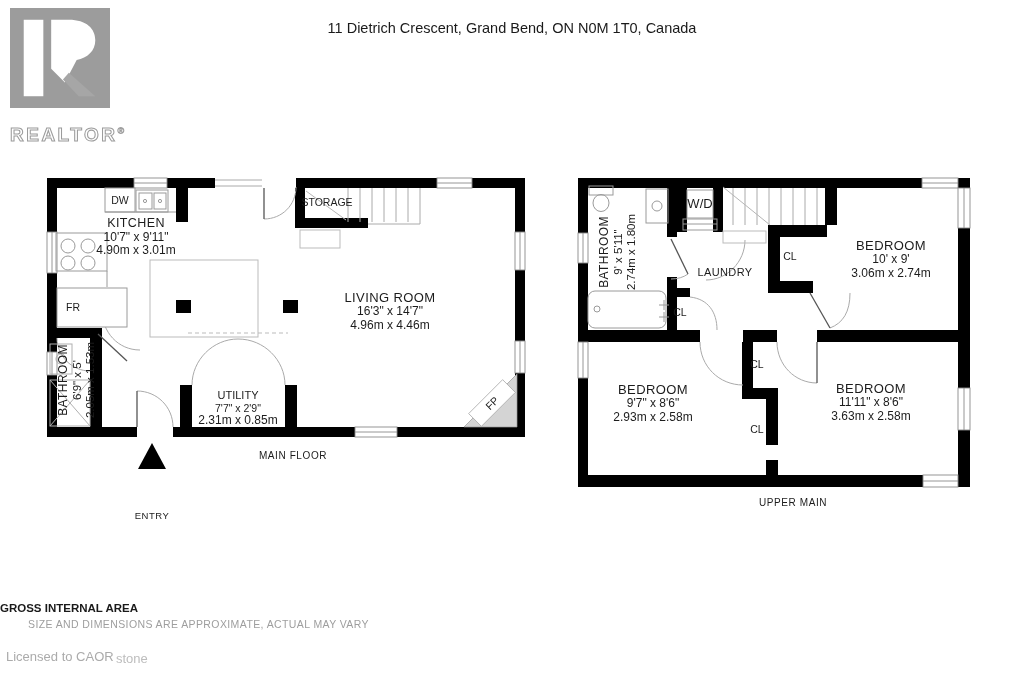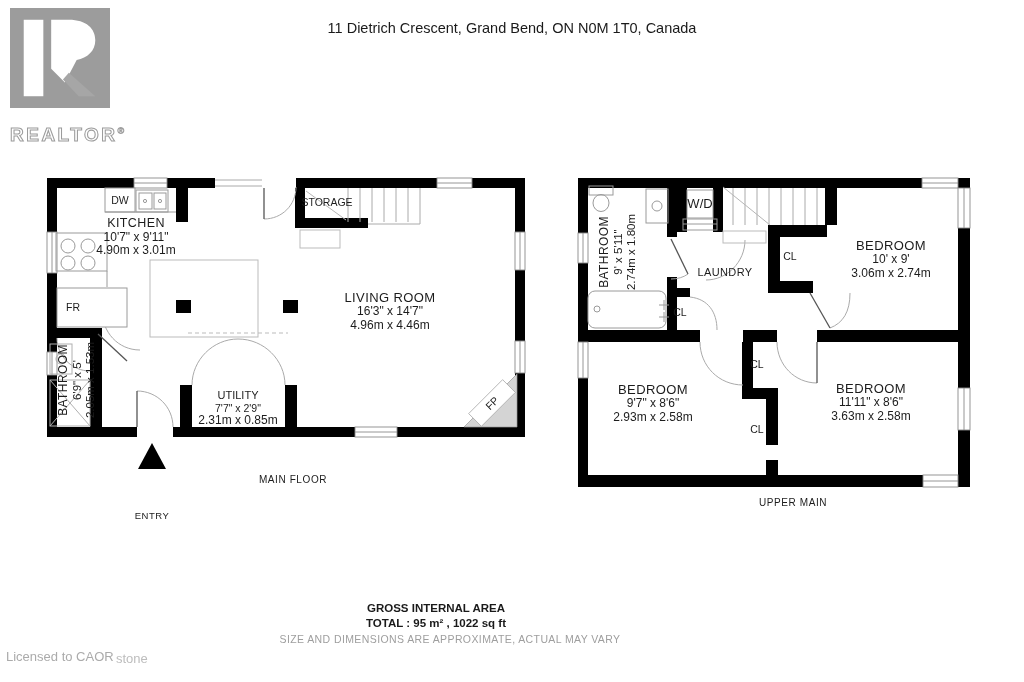--- a/index.html
+++ b/index.html
@@ -16,21 +16,21 @@
   .rot45{transform:translate(-50%,-50%) rotate(-45deg);}
   .plan-caption{font-size:10px;letter-spacing:.6px;}
   #page-title{position:absolute;left:0;top:20px;width:1024px;text-align:center;
               font-size:14.5px;color:#1a1a1a;}
   #logo{position:absolute;left:10px;top:8px;width:110px;}
   #logo-word{font-size:19px;font-weight:bold;letter-spacing:2.5px;color:#9c9c9c;margin-top:12px;}
   @supports (-webkit-text-stroke:1px #9c9c9c){
     #logo-word{color:#fff;-webkit-text-stroke:1.05px #9c9c9c;}
   }
   #logo-word sup{font-size:9px;-webkit-text-stroke:0.6px #9c9c9c;}
-  #footer{position:absolute;left:0;top:601px;width:872px;text-align:center;}
+  #footer{position:absolute;left:0;top:601px;width:872px;}
   .foot-line{font-size:11.5px;font-weight:bold;color:#1a1a1a;line-height:15px;}
   .foot-note{font-size:10.5px;font-weight:normal;color:#9e9e9e;letter-spacing:.4px;margin-top:2px;padding-left:28px;}
   #watermark{position:absolute;left:6px;top:649px;font-size:13px;color:#ababab;}
   #watermark .wm2{position:absolute;left:110px;top:2px;color:#bdbdbd;}
 </style>
 </head>
 <body>
 
 <svg id="plan-svg" width="1024" height="682" viewBox="0 0 1024 682">
 
@@ -270,21 +270,21 @@
   <div class="room-dims" style="font-size:11.5px">6'9" x 5'</div>
   <div class="room-dims" style="font-size:11.5px">2.05m x 1.53m</div>
 </div>
 <div class="lbl" style="left:238px;top:408px;">
   <div style="font-size:11px">UTILITY</div>
   <div style="font-size:10.5px">7'7" x 2'9"</div>
   <div style="font-size:12px">2.31m x 0.85m</div>
 </div>
 <div class="lbl rot45 small-lbl" style="left:492px;top:403px;">FP</div>
 <div class="lbl tiny-lbl" style="left:152px;top:476px;margin-top:40px;">ENTRY</div>
-<div class="lbl plan-caption" style="left:293px;top:480px;">MAIN FLOOR</div>
+<div class="lbl plan-caption" style="left:293px;top:456px;">MAIN FLOOR</div>
 
 <div class="lbl rot90" style="left:618px;top:252px;width:104px;">
   <div class="room-name" style="font-size:12px">BATHROOM</div>
   <div class="room-dims" style="font-size:11.5px">9' x 5'11"</div>
   <div class="room-dims" style="font-size:11.5px">2.74m x 1.80m</div>
 </div>
 <div class="lbl" style="left:700px;top:204px;font-size:13px;">W/D</div>
 <div class="lbl" style="left:725px;top:272px;font-size:11px;letter-spacing:.4px;">LAUNDRY</div>
 <div class="lbl small-lbl" style="left:790px;top:256px;">CL</div>
 <div class="lbl small-lbl" style="left:680px;top:312px;">CL</div>
@@ -302,20 +302,19 @@
 </div>
 <div class="lbl" style="left:871px;top:402px;">
   <div class="room-name">BEDROOM</div>
   <div class="room-dims">11'11" x 8'6"</div>
   <div class="room-dims">3.63m x 2.58m</div>
 </div>
 <div class="lbl plan-caption" style="left:793px;top:503px;">UPPER MAIN</div>
 
 <div id="footer">
   <div class="foot-line">GROSS INTERNAL AREA</div>
-  <div class="foot-line">TOTAL : 95 m² , 1022 sq ft</div>
   <div class="foot-note">SIZE AND DIMENSIONS ARE APPROXIMATE, ACTUAL MAY VARY</div>
 </div>
 
 <div id="watermark">
   <span>Licensed to CAOR</span>
   <span class="wm2">stone</span>
 </div>
 
 </body></html>

